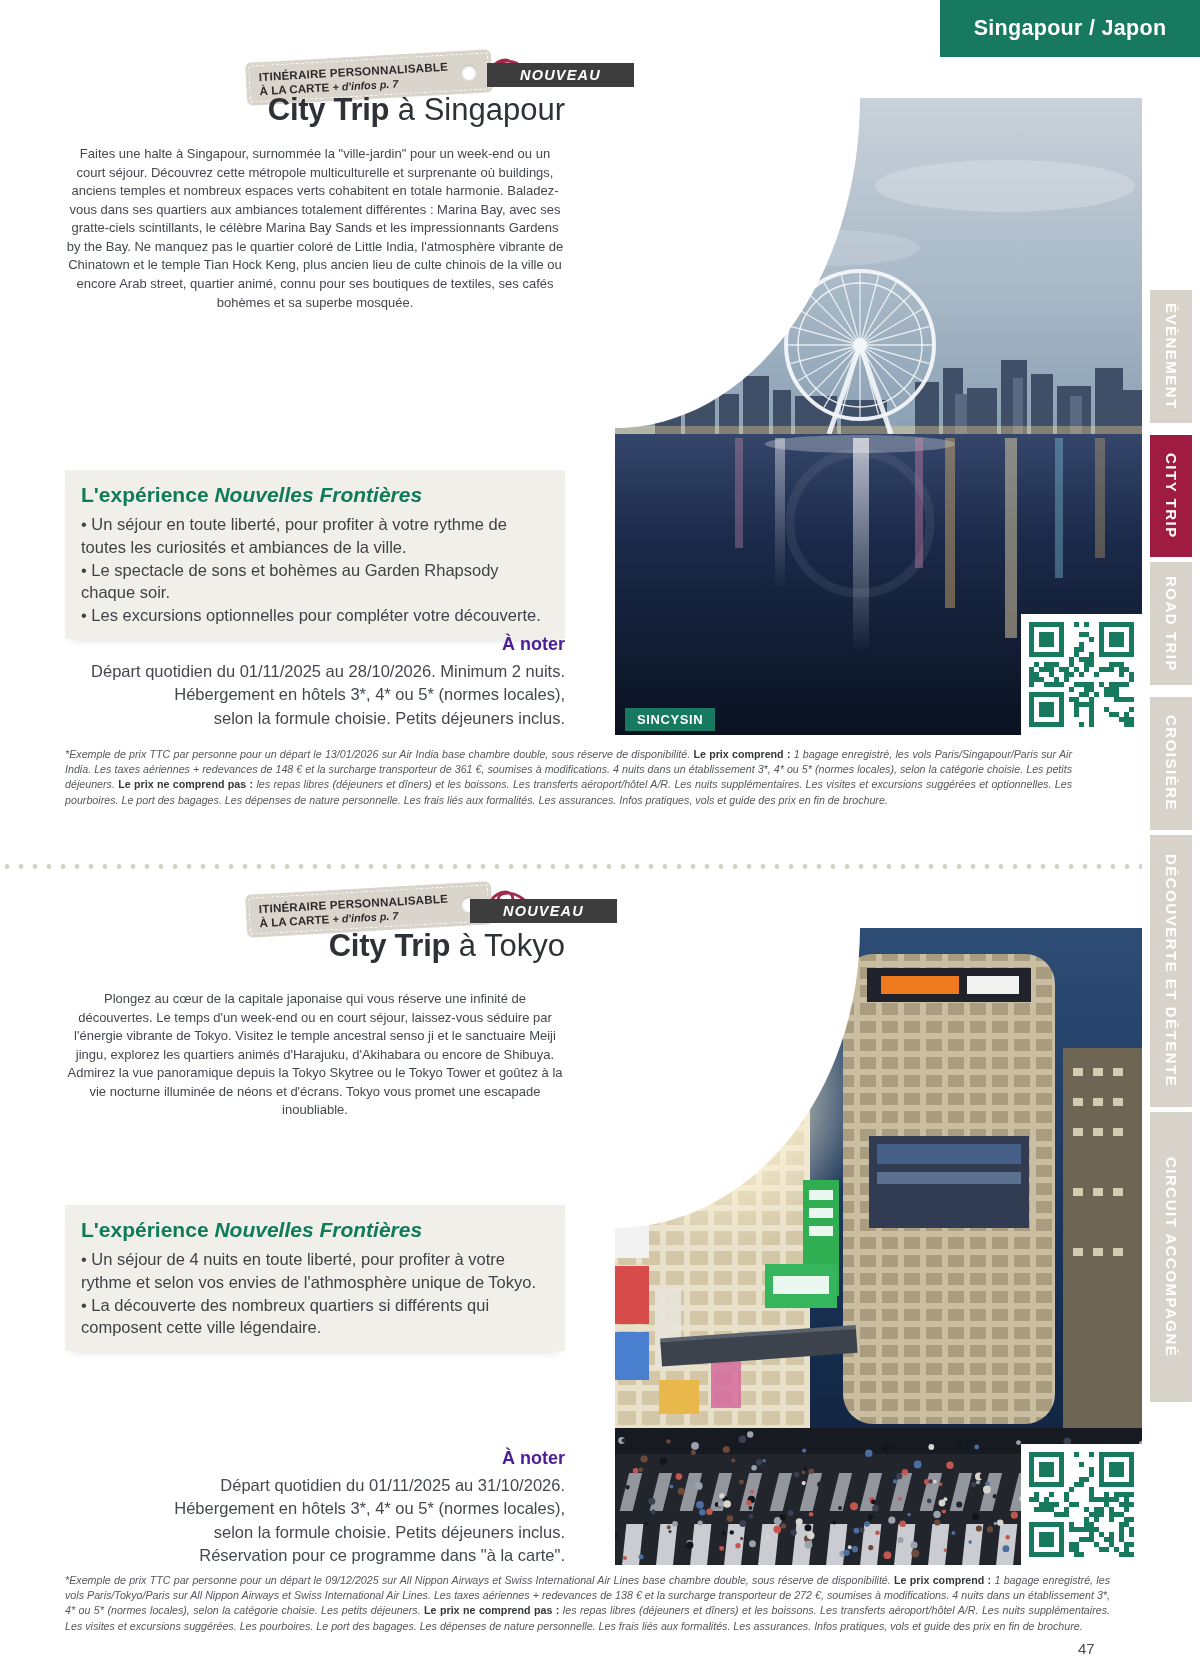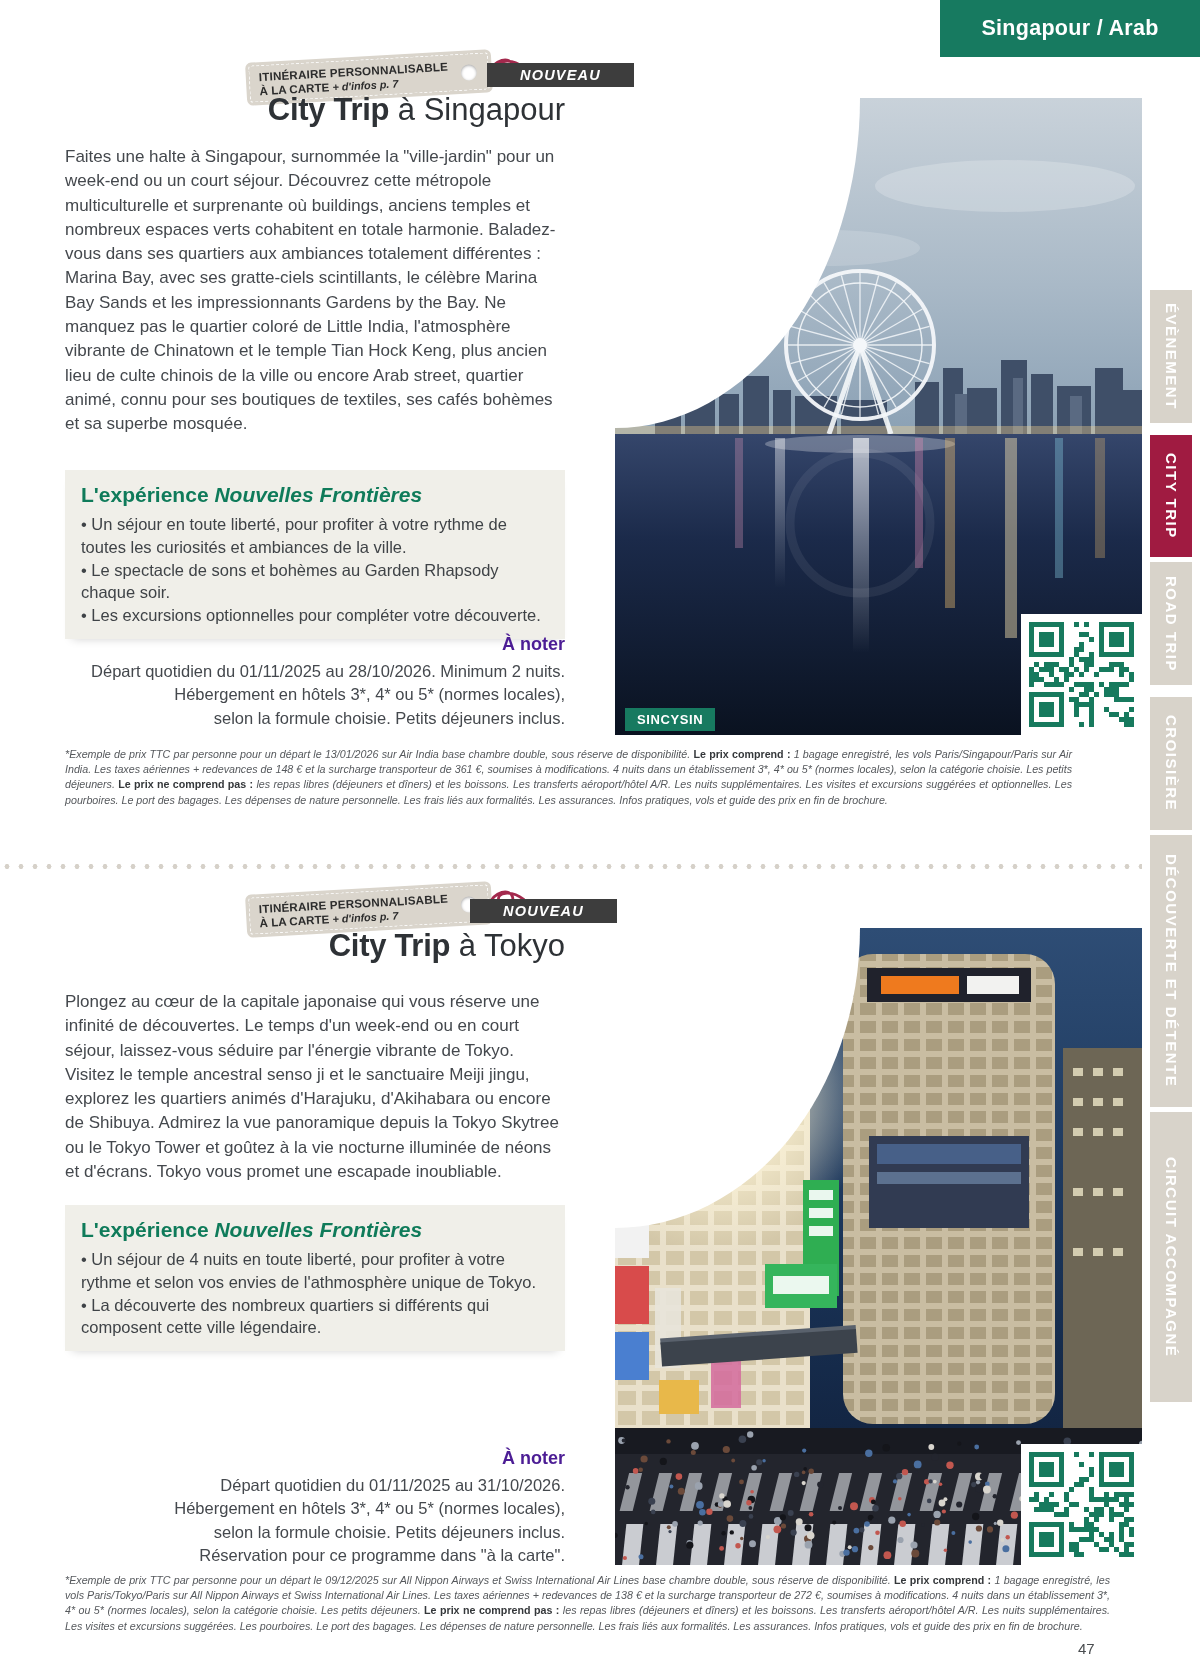--- a/index.html
+++ b/index.html
@@ -35,21 +35,21 @@
 
   
   .badge{position:absolute;background:#3d3d3d;color:#fff;font-style:italic;font-weight:700;
          font-size:14.5px;letter-spacing:1.2px;padding:4px 33px}
 
   
   .title{position:absolute;width:500px;text-align:right;color:#2e3236;font-size:31px;line-height:1.1}
   .title .tb{font-weight:800;letter-spacing:-.3px}
   .title .tl{font-weight:500}
 
-  .bodytxt{position:absolute;width:500px;text-align:left;font-size:17px;line-height:1.43;color:#44484d}
+  .bodytxt{position:absolute;width:500px;text-align:center;font-size:13px;line-height:1.43;color:#44484d}
 
   .expbox{position:absolute;width:500px;background:#f0efe9;padding:13px 16px 12px;
           box-shadow:0 7px 9px -7px rgba(0,0,0,.18)}
   .exptitle{color:#0f7b5a;font-size:21px;font-weight:800;margin-bottom:6px}
   .exptitle em{}
   .bullets .bullet{font-size:16.5px;line-height:1.38;color:#3f4347}
 
   .noter{position:absolute;width:500px;text-align:right}
   .notertitle{color:#4c1d95;font-size:18px;font-weight:800;margin-bottom:5px}
   .noterlines div{font-size:16.5px;line-height:1.42;color:#44484d}
@@ -72,21 +72,21 @@
   .fine .fp-b{font-weight:700;font-style:normal;color:#35383b}
 
   .pagenum{position:absolute;left:1078px;top:1640px;font-size:15px;color:#4a4d50}
 </style>
 </head>
 <body>
 
 <div class="page">
 
   <div class="banner">
-    <span>Singapour / Arab</span>
+    <span>Singapour / Japon</span>
   </div>
 
   <div class="rail">
       <div class="side-tab" style="top: 290px; height: 133px;">
         <span>ÉVÈNEMENT</span>
       </div>
       <div class="side-tab active" style="top: 435px; height: 122px;">
         <span>CITY TRIP</span>
       </div>
       <div class="side-tab" style="top: 562px; height: 123px;">

